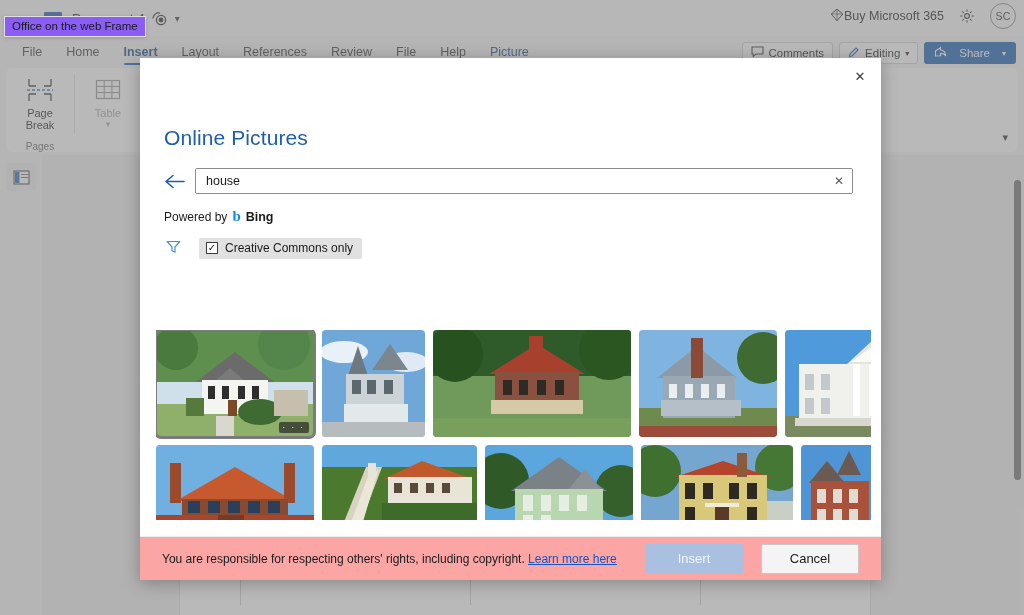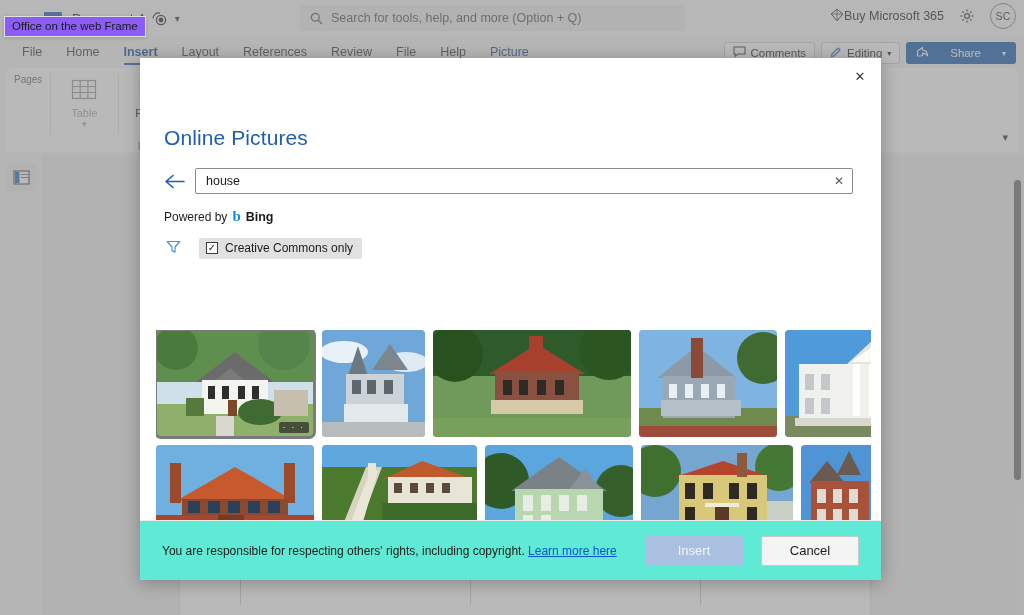--- a/index.html
+++ b/index.html
@@ -101,21 +101,21 @@
     display: flex; align-items: center; gap: 6px;
   }
   .btn-ghost {
     height: 22px; border: 1px solid #d0d0d0; background: #fff;
     border-radius: 3px; font-size: 11.5px; color: #1f1f1f;
     display: flex; align-items: center; gap: 5px; padding: 0 8px;
   }
   .btn-share {
     height: 22px; background: #1a5fb4; color: #fff;
     border-radius: 3px; font-size: 11.5px;
-    display: flex; align-items: center; gap: 21px; padding: 0 10px;
+    display: flex; align-items: center; gap: 12px; padding: 0 10px;
   }
 
   
   .ribbon {
     position: absolute; top: 68px; left: 6px; right: 6px; height: 84px;
     background: #fff; border-radius: 6px;
     display: flex; align-items: stretch;
   }
   .rgroup { display: flex; flex-direction: column; align-items: center; padding: 4px 8px 0 8px; position: relative; }
   .rgroup + .rgroup::before {
@@ -216,22 +216,22 @@
   }
   .tile.selected { outline: 3px solid #7b7b7b; outline-offset: -1px; border-radius: 5px; }
   .tile .badge {
     position: absolute; right: 5px; bottom: 4px;
     background: rgba(40,40,40,.72); color: #fff; border-radius: 2px;
     font-size: 8px; letter-spacing: 2px; padding: 1px 4px;
   }
   .tile svg { display: block; width: 100%; height: 100%; }
 
   .modal-footer {
-    position: absolute; left: 0; right: 0; bottom: 0; height: 60px;
-    background: #5eead4; border-top: 1px solid #ececec;
+    position: absolute; left: 0; right: 0; bottom: 0; height: 44px;
+    background: #fca5a5; border-top: 1px solid #ececec;
     display: flex; align-items: center; padding: 0 22px;
   }
   .footnote { font-size: 12px; color: #1b1b1b; }
   .footnote a { color: #1155cc; }
   .footer-btns { margin-left: auto; display: flex; gap: 18px; }
   .btn-insert {
     width: 98px; height: 30px; border-radius: 2px; border: 0;
     background: #a9c0e0; color: #f3f6fb; font-size: 13px;
     font-family: inherit;
   }
@@ -265,29 +265,20 @@
       <div class="doc-title">Document 4</div>
       <div class="autosave-dot">
         <svg width="15" height="15" viewBox="0 0 15 15">
             <circle cx="9" cy="9" r="4.6" fill="none" stroke="#2f2f2f" stroke-width="1.3"></circle>
             <circle cx="9" cy="9" r="2.4" fill="#2f2f2f"></circle>
             <path d="M1 7.5 A5.5 5.5 0 0 1 8 2.2" fill="none" stroke="#2f2f2f" stroke-width="1.2"></path>
           </svg>
       </div>
       <div class="chev">▾</div>
 
-      <div class="searchwrap">
-        <span class="mag">
-          <svg width="13" height="13" viewBox="0 0 13 13">
-              <circle cx="5.3" cy="5.3" r="3.9" fill="none" stroke="#5a5a5a" stroke-width="1.2"></circle>
-              <line x1="8.2" y1="8.2" x2="12" y2="12" stroke="#5a5a5a" stroke-width="1.2"></line>
-            </svg>
-        </span>
-        <input value="" placeholder="Search for tools, help, and more (Option + Q)" style="">
-      </div>
 
       <div class="tr-right">
         <div class="buy365">
           <span>
             <svg width="14" height="14" viewBox="0 0 14 14">
                 <path d="M7 1.2 12.8 6 7 12.8 1.2 6Z" fill="none" stroke="#333" stroke-width="1"></path>
                 <path d="M1.2 6h11.6M7 1.2v11.6" stroke="#333" stroke-width=".7"></path>
               </svg>
           </span>
           <span>Buy Microsoft 365</span>
@@ -349,20 +340,33 @@
               <path d="M1.5 10V5l5-3.5V4c3 .2 5 2 5.2 6-1-2-3-2.6-5.2-2.6v2.3Z" fill="none" stroke="#fff" stroke-width="1.1"></path>
             </svg>
         </span>
         <span>Share</span>
         <span style="font-size:8px">▾</span>
       </div>
     </div>
 
     <div class="ribbon">
       <div class="rgroup">
+        <div class="ritems">
+          <div class="ritem">
+            <span class="ic">
+              <svg width="30" height="26" viewBox="0 0 30 26">
+                <path d="M4 2v7M4 9h7M26 2v7M26 9h-7" fill="none" stroke="#3a3a3a" stroke-width="1.3"></path>
+                <path d="M4 24v-7M4 17h7M26 24v-7M26 17h-7" fill="none" stroke="#3a3a3a" stroke-width="1.3"></path>
+                <line x1="2" y1="13" x2="28" y2="13" stroke="#2b7cd3" stroke-width="1.4" stroke-dasharray="3 2"></line>
+              </svg>
+            </span>
+            <span class="lb" style="white-space:pre-line">Page
+Break</span>
+          </div>
+        </div>
         <div class="glabel">Pages</div>
       </div>
 
       <div class="rgroup">
         <div class="ritems">
           <div class="ritem disabled">
             <span class="ic">
               <svg width="28" height="26" viewBox="0 0 28 26">
                 <rect x="2.5" y="3.5" width="23" height="18" fill="none" stroke="#9a9a9a" stroke-width="1.2"></rect>
                 <line x1="2.5" y1="9.5" x2="25.5" y2="9.5" stroke="#9a9a9a" stroke-width="1.1"></line>

